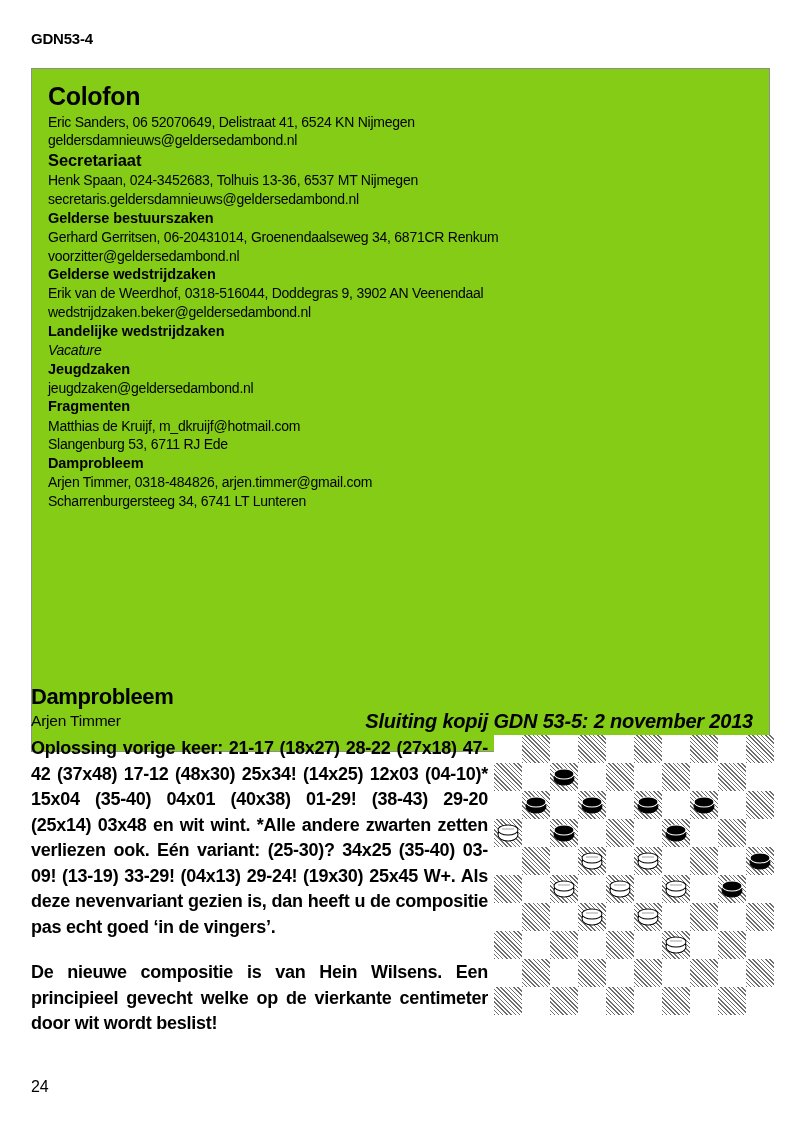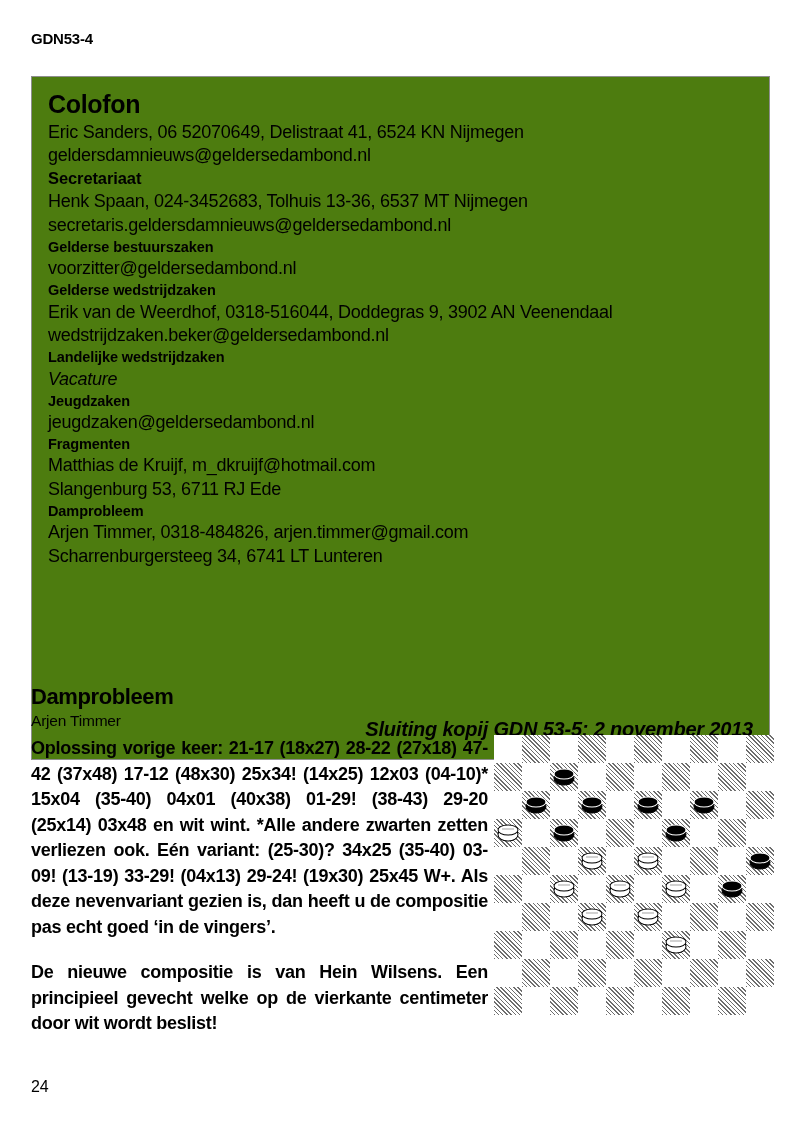--- a/index.html
+++ b/index.html
@@ -23,24 +23,24 @@
     top: 30px;
     font-size: 15px;
     font-weight: bold;
     letter-spacing: -0.2px;
   }
 
   
   .colofon-panel {
     position: absolute;
     left: 31px;
-    top: 76px;
+    top: 68px;
     width: 739px;
     height: 684px;
-    background: #4d7c0f;
+    background: #84cc16;
     border: 1px solid #8e8e8e;
     box-sizing: border-box;
   }
   .colofon-inner {
     padding: 14px 18px 0 16px;
   }
   .colofon-title {
     font-size: 25px;
     font-weight: bold;
     letter-spacing: -0.3px;
@@ -53,21 +53,21 @@
     line-height: 1.32;
     letter-spacing: -0.1px;
   }
   .c-sub {
     font-size: 14.5px;
     font-weight: bold;
     line-height: 1.33;
     letter-spacing: -0.1px;
   }
   .c-line {
-    font-size: 18px;
+    font-size: 14px;
     line-height: 1.33;
     letter-spacing: -0.25px;
     white-space: nowrap;
   }
   .c-line.italic {
     font-style: italic;
   }
   .colofon-deadline {
     position: absolute;
     right: 16px;
@@ -215,20 +215,21 @@
 <div class="colofon-panel">
   <div class="colofon-inner">
     <div class="colofon-title">Colofon</div>
     <div id="colofon-blocks">
         <div class="c-line">Eric Sanders, 06 52070649, Delistraat 41, 6524 KN Nijmegen</div>
         <div class="c-line">geldersdamnieuws@geldersedambond.nl</div>
         <div class="c-head">Secretariaat</div>
         <div class="c-line">Henk Spaan, 024-3452683, Tolhuis 13-36, 6537 MT Nijmegen</div>
         <div class="c-line">secretaris.geldersdamnieuws@geldersedambond.nl</div>
         <div class="c-sub">Gelderse bestuurszaken</div>
+        <div class="c-line">Gerhard Gerritsen, 06-20431014, Groenendaalseweg 34, 6871CR Renkum</div>
         <div class="c-line">voorzitter@geldersedambond.nl</div>
         <div class="c-sub">Gelderse wedstrijdzaken</div>
         <div class="c-line">Erik van de Weerdhof, 0318-516044, Doddegras 9, 3902 AN Veenendaal</div>
         <div class="c-line">wedstrijdzaken.beker@geldersedambond.nl</div>
         <div class="c-sub">Landelijke wedstrijdzaken</div>
         <div class="c-line italic">Vacature</div>
         <div class="c-sub">Jeugdzaken</div>
         <div class="c-line">jeugdzaken@geldersedambond.nl</div>
         <div class="c-sub">Fragmenten</div>
         <div class="c-line">Matthias de Kruijf, m_dkruijf@hotmail.com</div>

